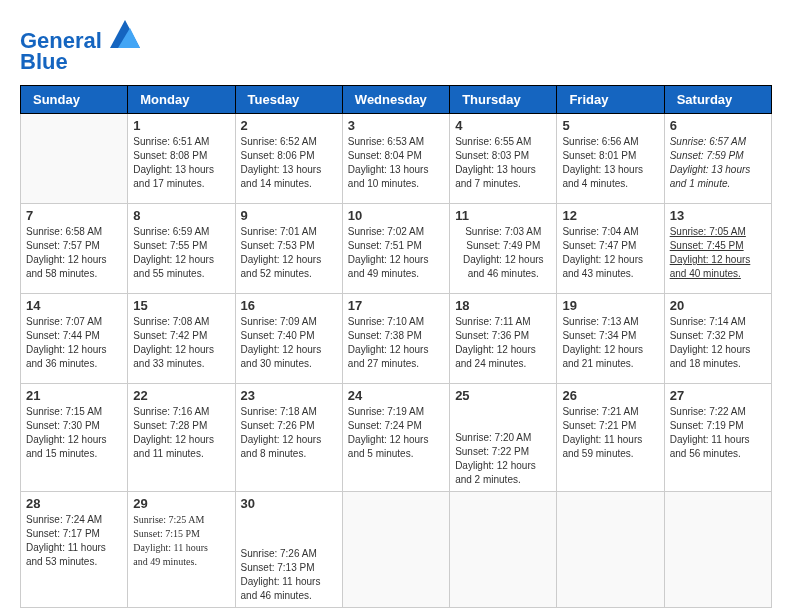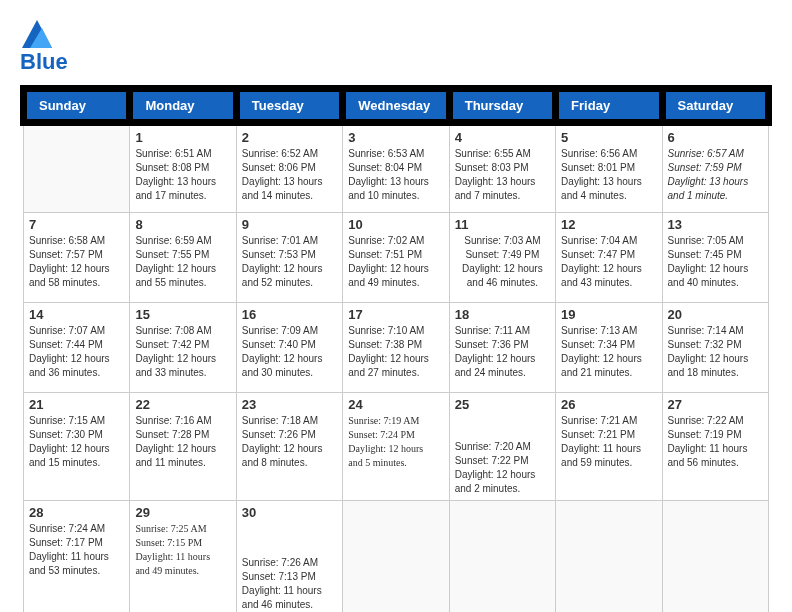--- a/index.html
+++ b/index.html
@@ -51,21 +51,21 @@
       border-collapse: collapse;
       table-layout: fixed;
     }
     .calendar th {
       background: #1565c0;
       color: #fff;
       font-size: 13px;
       font-weight: bold;
       padding: 6px 12px;
       text-align: left;
-      border: 7px solid #000000;
+      border: 1px solid #000000;
     }
     .calendar td {
       vertical-align: top;
       border: 1px solid #ccc;
       padding: 4px 5px;
       height: 90px;
       font-size: 10.5px;
       color: #333;
       background: #fff;
     }
@@ -86,20 +86,21 @@
     }
   </style>
 </head>
 <body>
 
 <div class="header">
   <div class="logo">
     <div>
       <div style="display:flex;align-items:center;">
         <div class="logo-text">
+          <span>General</span>
           <svg class="logo-icon" viewBox="0 0 30 28">
             <polygon points="0,28 15,0 30,28" fill="#1565c0"></polygon>
             <polygon points="8,28 20,8 30,28" fill="#42a5f5"></polygon>
           </svg>
         </div>
       </div>
       <div style="font-size:22px;font-weight:bold;color:#1565c0;margin-top:-4px;">Blue</div>
     </div>
   </div>
   <div class="title-block">
@@ -204,21 +205,21 @@
         </td>
         <td>
           <span class="day-number">12</span>
           <div class="day-info" style="white-space: pre-line;">Sunrise: 7:04 AM
 Sunset: 7:47 PM
 Daylight: 12 hours
 and 43 minutes.</div>
         </td>
         <td>
           <span class="day-number">13</span>
-          <div class="day-info" style="white-space: pre-line;">Sunrise: 7:05 AM
+          <div class="day-info" style="white-space: pre-line; text-decoration: underline;">Sunrise: 7:05 AM
 Sunset: 7:45 PM
 Daylight: 12 hours
 and 40 minutes.</div>
         </td>
       </tr>
       <tr>
         <td>
           <span class="day-number">14</span>
           <div class="day-info" style="white-space: pre-line;">Sunrise: 7:07 AM
 Sunset: 7:44 PM
@@ -285,21 +286,21 @@
         </td>
         <td>
           <span class="day-number">23</span>
           <div class="day-info" style="white-space: pre-line;">Sunrise: 7:18 AM
 Sunset: 7:26 PM
 Daylight: 12 hours
 and 8 minutes.</div>
         </td>
         <td>
           <span class="day-number">24</span>
-          <div class="day-info" style="white-space: pre-line; font-family: Liberation Serif, serif;">Sunrise: 7:19 AM
+          <div class="day-info" style="white-space: pre-line;">Sunrise: 7:19 AM
 Sunset: 7:24 PM
 Daylight: 12 hours
 and 5 minutes.</div>
         </td>
         <td>
           <span class="day-number">25</span>
           <div class="day-info" style="white-space: pre-line; margin-top: 28px;">Sunrise: 7:20 AM
 Sunset: 7:22 PM
 Daylight: 12 hours
 and 2 minutes.</div>

